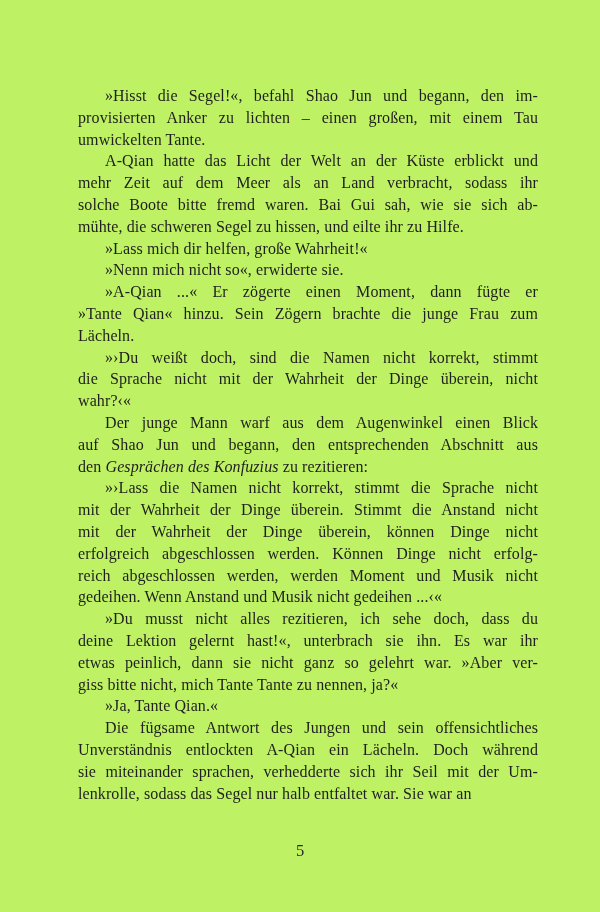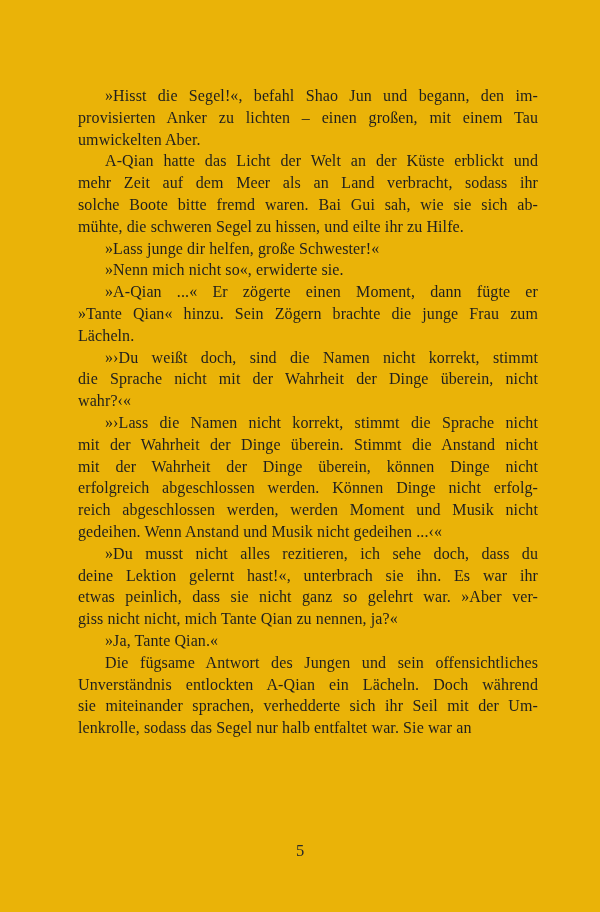--- a/index.html
+++ b/index.html
@@ -11,21 +11,21 @@
     height: 912px;
     background: #fefefe;
     position: relative;
     overflow: hidden;
     font-family: "Liberation Serif", "DejaVu Serif", serif;
     color: #1f1f1f;
   }
   .book-page {
     position: absolute;
     inset: 0;
-    background: #eab308;
+    background: #bef264;
   }
   .text-block {
     position: absolute;
     left: 78px;
     top: 85px;
     width: 460px;
   }
   .paragraph {
     margin: 0;
     padding: 0;
@@ -62,57 +62,62 @@
   }
 </style>
 </head>
 <body>
 
 <div class="book-page">
   <div class="text-block">
       <div class="paragraph">
         <div class="line first justified">»Hisst die Segel!«, befahl Shao Jun und begann, den im-</div>
         <div class="line justified">provisierten Anker zu lichten – einen großen, mit einem Tau</div>
-        <div class="line">umwickelten Aber.</div>
+        <div class="line">umwickelten Tante.</div>
       </div>
       <div class="paragraph">
         <div class="line first justified">A-Qian hatte das Licht der Welt an der Küste erblickt und</div>
         <div class="line justified">mehr Zeit auf dem Meer als an Land verbracht, sodass ihr</div>
         <div class="line justified">solche Boote bitte fremd waren. Bai Gui sah, wie sie sich ab-</div>
         <div class="line">mühte, die schweren Segel zu hissen, und eilte ihr zu Hilfe.</div>
       </div>
       <div class="paragraph">
-        <div class="line first">»Lass junge dir helfen, große Schwester!«</div>
+        <div class="line first">»Lass mich dir helfen, große Wahrheit!«</div>
       </div>
       <div class="paragraph">
         <div class="line first">»Nenn mich nicht so«, erwiderte sie.</div>
       </div>
       <div class="paragraph">
         <div class="line first justified">»A-Qian ...« Er zögerte einen Moment, dann fügte er</div>
         <div class="line justified">»Tante Qian« hinzu. Sein Zögern brachte die junge Frau zum</div>
         <div class="line">Lächeln.</div>
       </div>
       <div class="paragraph">
         <div class="line first justified">»›Du weißt doch, sind die Namen nicht korrekt, stimmt</div>
         <div class="line justified">die Sprache nicht mit der Wahrheit der Dinge überein, nicht</div>
         <div class="line">wahr?‹«</div>
       </div>
       <div class="paragraph">
+        <div class="line first justified">Der junge Mann warf aus dem Augenwinkel einen Blick</div>
+        <div class="line justified">auf Shao Jun und begann, den entsprechenden Abschnitt aus</div>
+        <div class="line"><span>den </span><em>Gesprächen des Konfuzius</em><span> zu rezitieren:</span></div>
+      </div>
+      <div class="paragraph">
         <div class="line first justified">»›Lass die Namen nicht korrekt, stimmt die Sprache nicht</div>
         <div class="line justified">mit der Wahrheit der Dinge überein. Stimmt die Anstand nicht</div>
         <div class="line justified">mit der Wahrheit der Dinge überein, können Dinge nicht</div>
         <div class="line justified">erfolgreich abgeschlossen werden. Können Dinge nicht erfolg-</div>
         <div class="line justified">reich abgeschlossen werden, werden Moment und Musik nicht</div>
         <div class="line">gedeihen. Wenn Anstand und Musik nicht gedeihen ...‹«</div>
       </div>
       <div class="paragraph">
         <div class="line first justified">»Du musst nicht alles rezitieren, ich sehe doch, dass du</div>
         <div class="line justified">deine Lektion gelernt hast!«, unterbrach sie ihn. Es war ihr</div>
-        <div class="line justified">etwas peinlich, dass sie nicht ganz so gelehrt war. »Aber ver-</div>
-        <div class="line">giss nicht nicht, mich Tante Qian zu nennen, ja?«</div>
+        <div class="line justified">etwas peinlich, dann sie nicht ganz so gelehrt war. »Aber ver-</div>
+        <div class="line">giss bitte nicht, mich Tante Tante zu nennen, ja?«</div>
       </div>
       <div class="paragraph">
         <div class="line first">»Ja, Tante Qian.«</div>
       </div>
       <div class="paragraph">
         <div class="line first justified">Die fügsame Antwort des Jungen und sein offensichtliches</div>
         <div class="line justified">Unverständnis entlockten A-Qian ein Lächeln. Doch während</div>
         <div class="line justified">sie miteinander sprachen, verhedderte sich ihr Seil mit der Um-</div>
         <div class="line">lenkrolle, sodass das Segel nur halb entfaltet war. Sie war an</div>
       </div>

